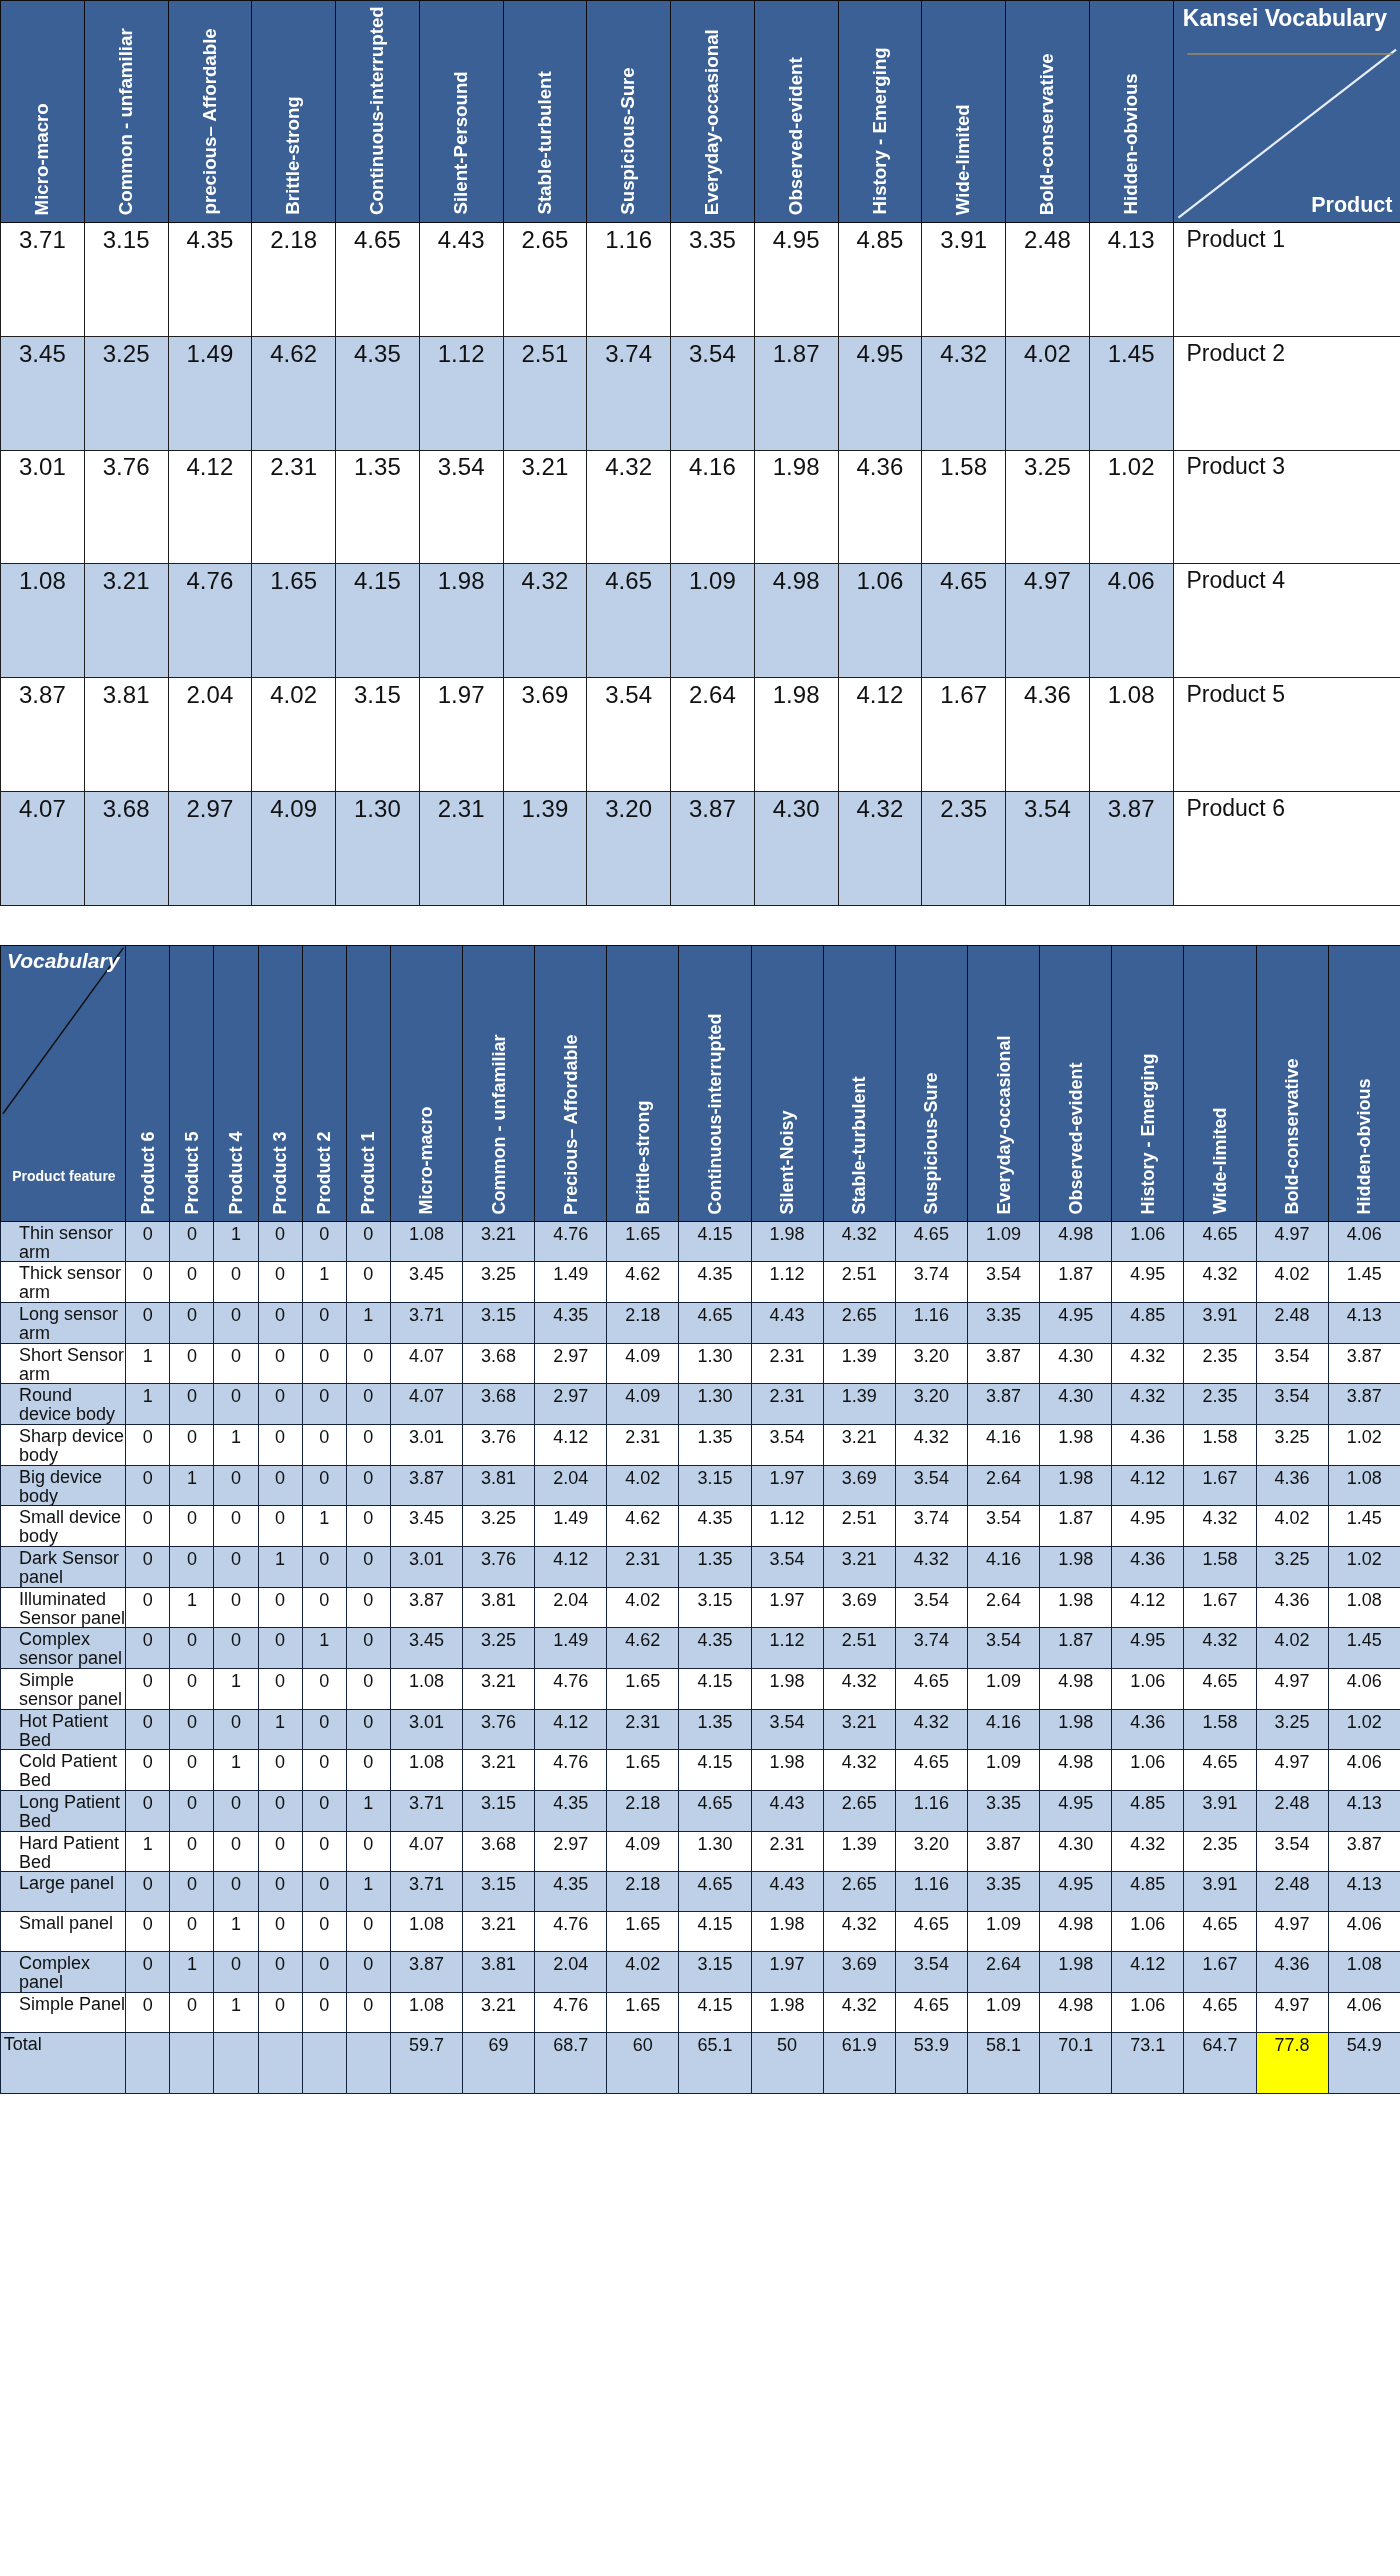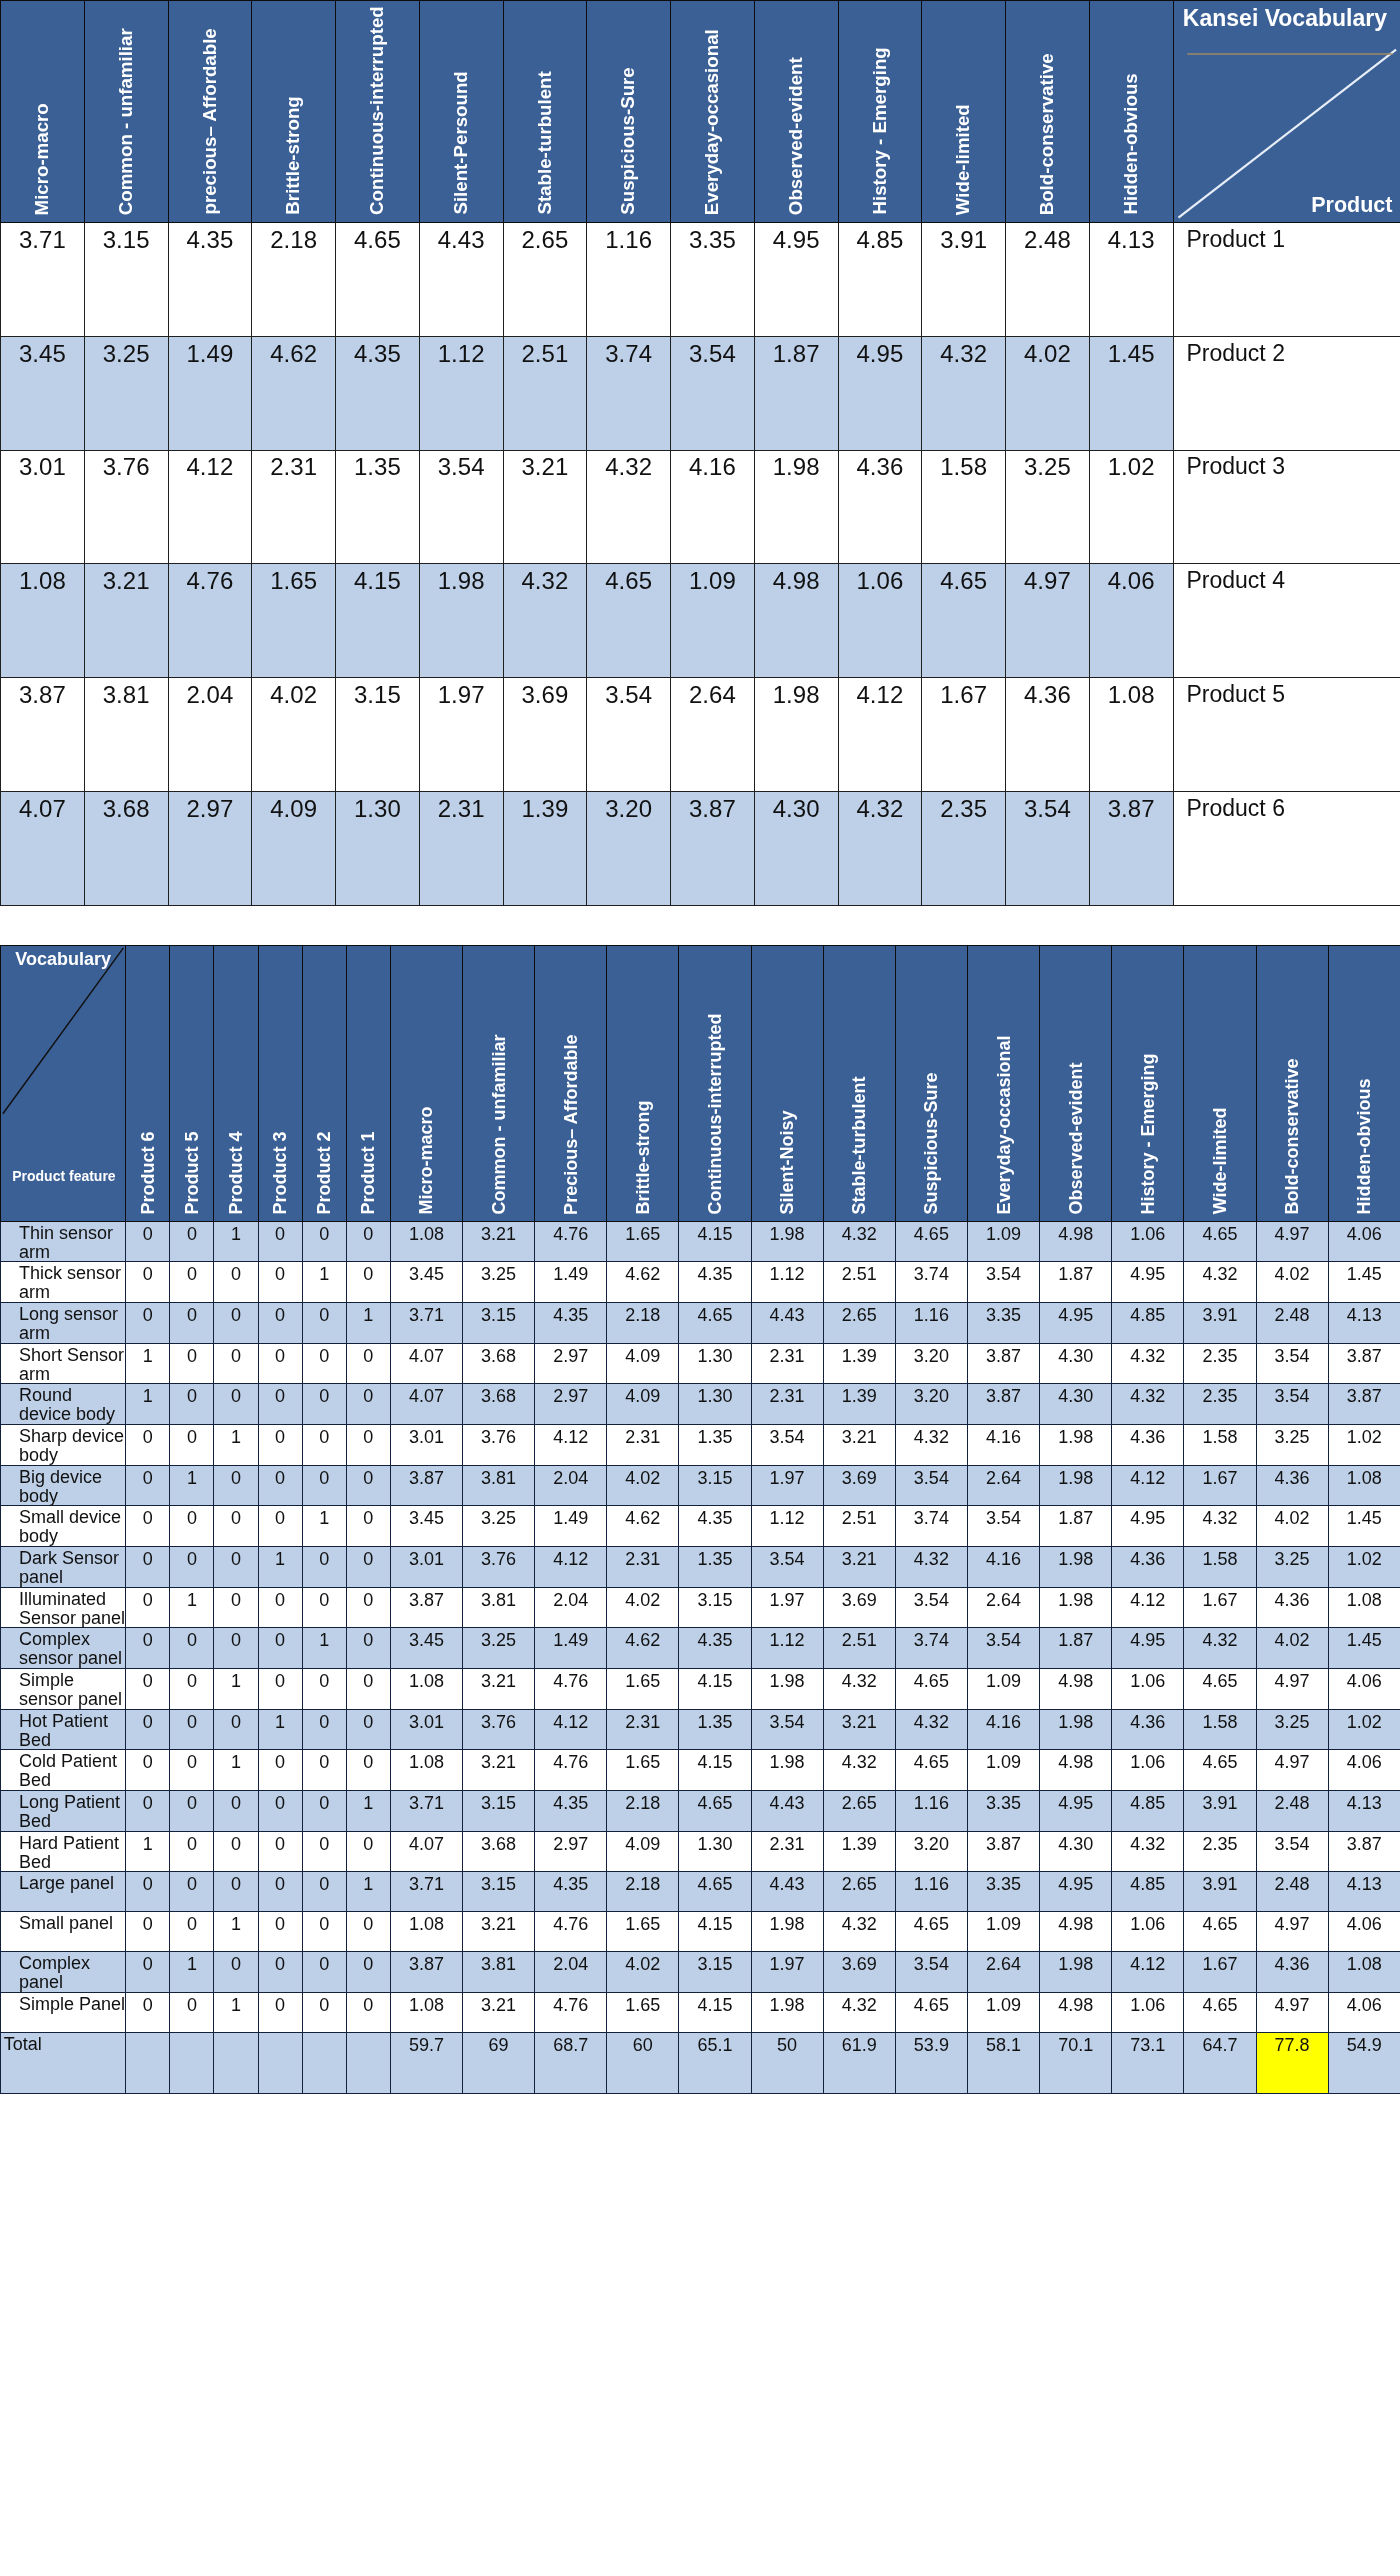--- a/index.html
+++ b/index.html
@@ -76,21 +76,21 @@
   .vwrap2{
     writing-mode:vertical-rl;
     transform:rotate(180deg);
     white-space:nowrap;
     font-size:18px;
     line-height:1;
     padding:2.8px 0 4.7px 0;
     display:inline-block;
   }
   .corner2{position:relative;background:#3b6096;overflow:hidden;vertical-align:bottom;}
-  .corner2 .c2top{position:absolute;top:3.7px;left:0;right:0;text-align:center;color:#fff;font-size:18px;}
+  .corner2 .c2top{position:absolute;top:3.7px;left:0;right:0;text-align:center;color:#fff;font-size:21px;font-style:italic;}
   .corner2 .c2bot{position:absolute;bottom:37px;left:11.2px;color:#fff;font-size:14px;}
   .corner2 svg{position:absolute;inset:0;width:100%;height:100%;}
 
   #t2 tbody td{
     font-size:18px;text-align:center;vertical-align:top;
     padding-top:1.9px;height:37px;
   }
   #t2 tbody td.rowlabel{text-align:left;padding-left:18px;font-size:18px;line-height:1.05;}
   #t2 tbody tr.even td{background:#bdd0e8;}
   #t2 tbody tr.odd td{background:#ffffff;}

